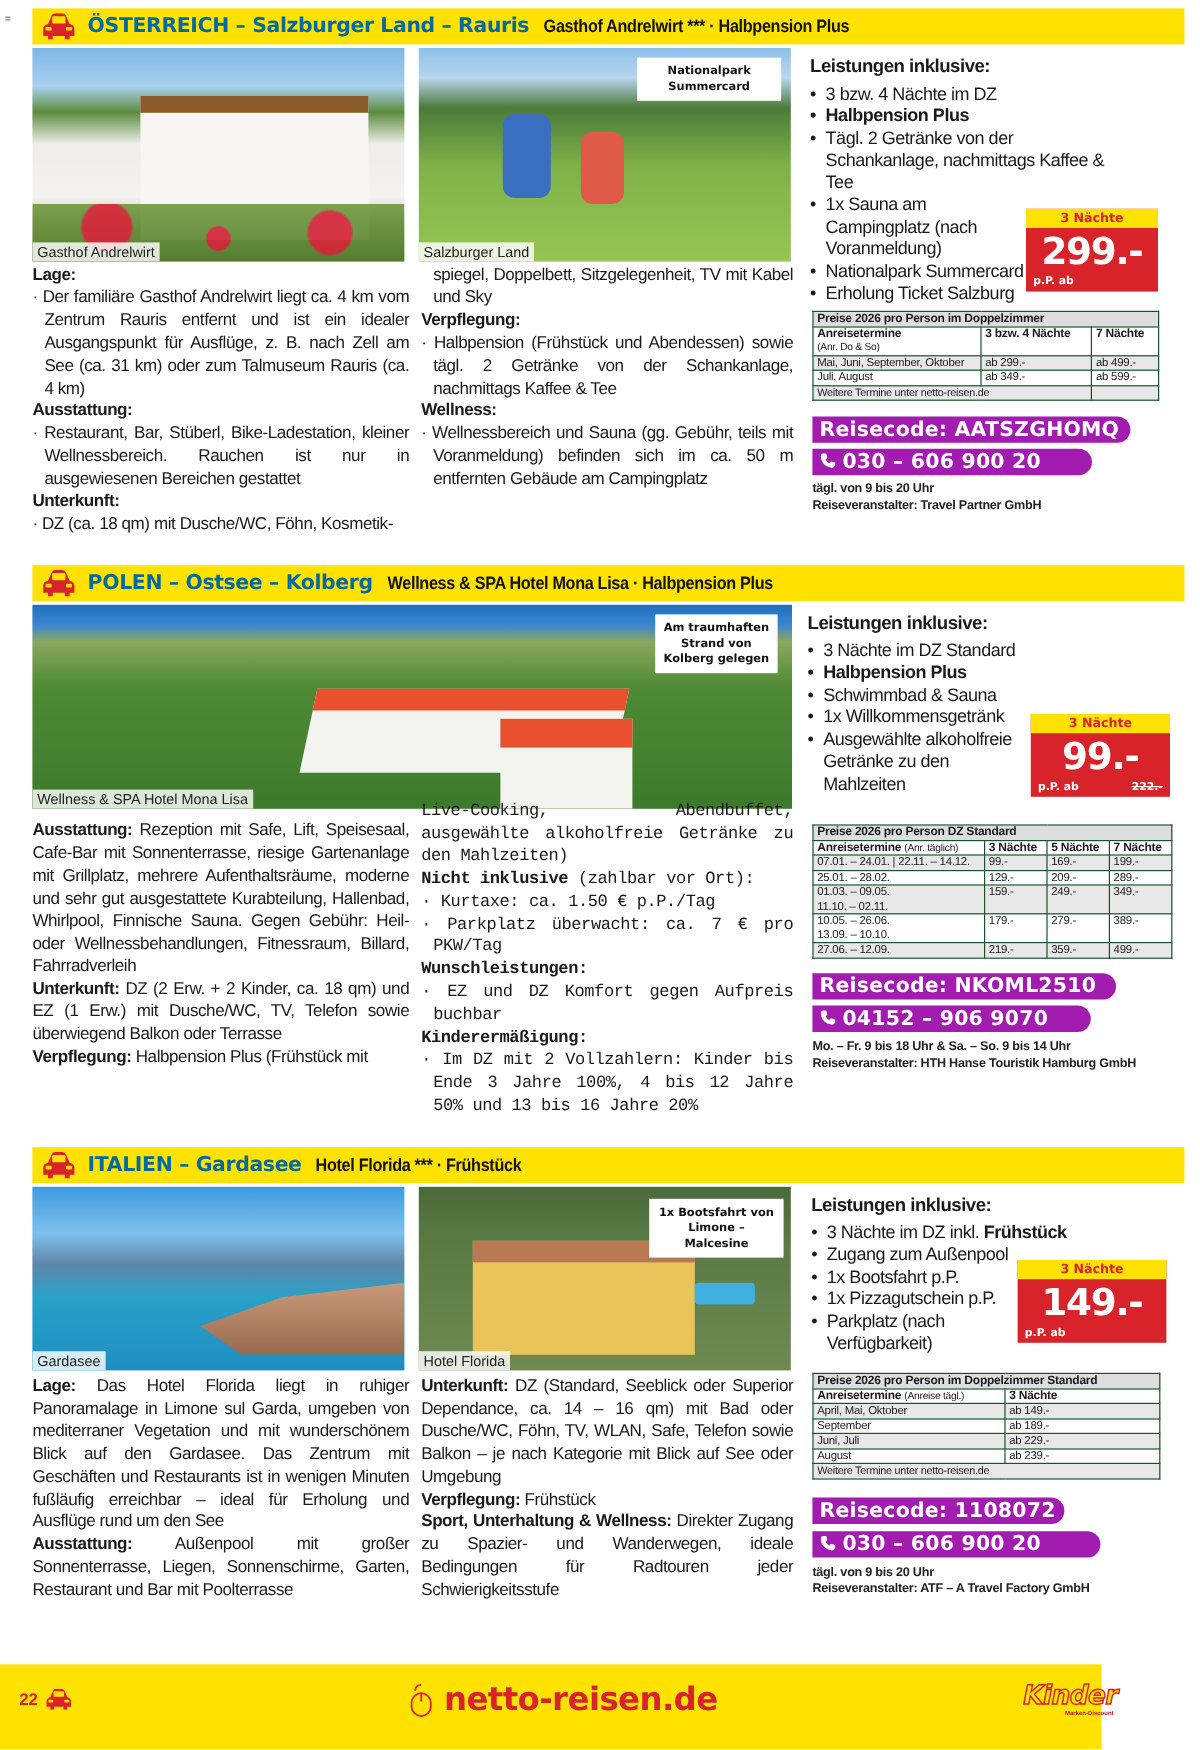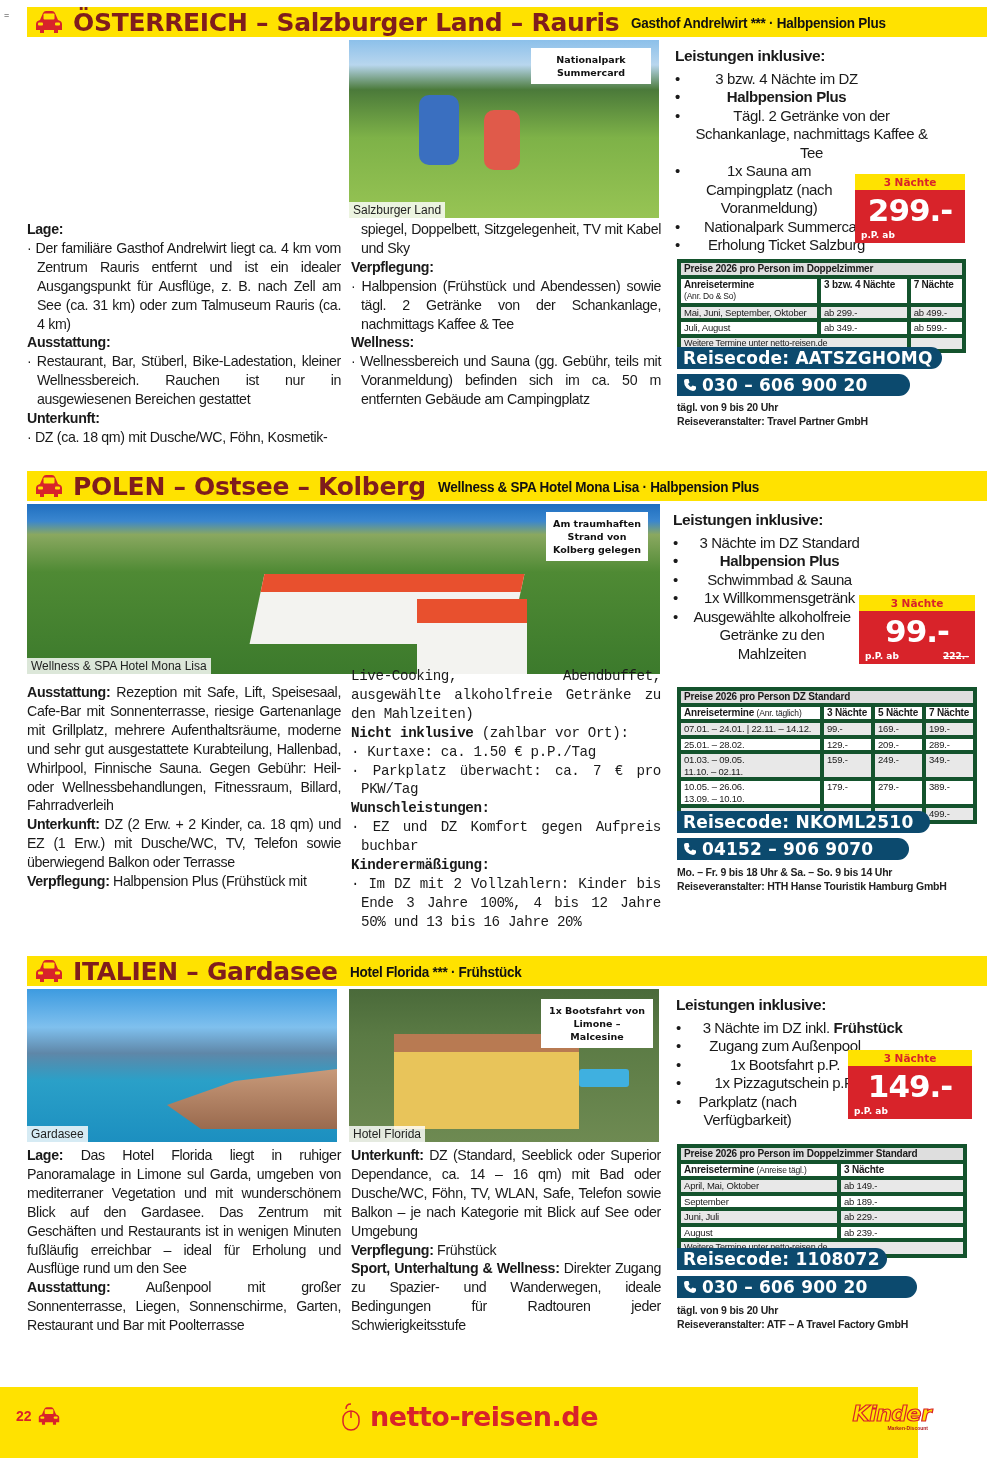--- a/index.html
+++ b/index.html
@@ -1,49 +1,49 @@
 <!DOCTYPE html>
 <html><head>
 <meta charset="utf-8">
 <style>
   * { box-sizing: border-box; margin: 0; padding: 0; }
   body { width: 1000px; height: 1458px; background: #ffffff; font-family: "Liberation Sans", sans-serif; color: #1a1a1a; position: relative; overflow: hidden; }
   .page-mark { position: absolute; left: 4px; top: 10px; font-size: 9px; color: #333; }
   .offer { position: absolute; left: 27px; width: 960px; }
   .banner { height: 30px; background: #ffe200; display: flex; align-items: center; padding-left: 8px; white-space: nowrap; }
   .car-icon { width: 28px; height: 22px; margin-right: 10px; flex: none; }
-  .region { font-family: "DejaVu Sans", sans-serif; font-weight: bold; color: #7f1d1d; font-size: 25px; letter-spacing: -0.3px; margin-right: 12px; }
+  .region { font-family: "DejaVu Sans", sans-serif; font-weight: bold; color: #0369a1; font-size: 17px; letter-spacing: -0.3px; margin-right: 12px; }
   .hotel-title { font-weight: bold; font-size: 15px; color: #111; letter-spacing: -0.3px; transform: scaleX(0.9); transform-origin: left center; display: inline-block; }
   .photo { position: absolute; overflow: hidden; }
   .photo .caption { position: absolute; left: 0; bottom: 0; background: rgba(255,255,255,0.82); font-size: 12px; padding: 1px 4px; color: #222; transform-origin: left bottom; }
   .photo .badge { position: absolute; background: #fff; font-family: "DejaVu Sans", sans-serif; font-weight: bold; font-size: 9.5px; text-align: center; line-height: 13px; padding: 5px 6px; color: #111; }
   .textcol { position: absolute; font-size: 14.2px; line-height: 18.9px; letter-spacing: -0.35px; text-align: justify; }
   .textcol .h { font-weight: bold; display: block; text-align: left; }
   .textcol .hi { font-weight: bold; }
   .textcol .p { display: block; padding-left: 10px; text-indent: -10px; }
   .textcol .pl { display: block; }
   .incl { position: absolute; font-size: 15px; line-height: 18.5px; letter-spacing: -0.4px; }
   .incl .ih { font-weight: bold; font-size: 15.5px; margin-bottom: 4px; display: block; }
   .incl ul { list-style: none; }
-  .incl li { padding-left: 13px; position: relative; text-align: center; }
+  .incl li { padding-left: 13px; position: relative; }
   .incl li::before { content: "•"; position: absolute; left: 0; top: 0; }
   .incl li.b { font-weight: bold; }
   .pricebox { position: absolute; width: 110px; background: #d8232a; color: #fff; }
   .pricebox .pt { background: #ffe200; color: #d8232a; font-family: "DejaVu Sans", sans-serif; font-weight: bold; font-size: 10.5px; text-align: center; height: 16px; line-height: 16px; }
   .pricebox .pv { font-family: "DejaVu Sans", sans-serif; font-weight: bold; font-size: 31px; text-align: center; line-height: 40px; letter-spacing: -1px; }
   .pricebox .pp { font-family: "DejaVu Sans", sans-serif; font-weight: bold; font-size: 9px; padding: 0 0 3px 6px; display: flex; justify-content: space-between; }
   .pricebox .old { text-decoration: line-through; margin-right: 6px; color: #fff; }
   table.prices { position: absolute; border-collapse: collapse; font-size: 9.5px; letter-spacing: -0.2px; }
-  table.prices td { border: 4px solid #14532d; padding: 0 3px; line-height: 11.5px; vertical-align: top; }
+  table.prices td { border: 1px solid #14532d; padding: 0 3px; line-height: 11.5px; vertical-align: top; }
   table.prices tr.cap td { background: #dedede; font-weight: bold; font-size: 10px; }
   table.prices tr.hd td { font-weight: bold; font-size: 10px; }
   table.prices tr.hd td .sm { font-weight: normal; font-size: 8.5px; }
   table.prices tr.shade td { background: #e8e8e8; }
   table.prices tr.foot td { background: #e8e8e8; font-size: 9px; }
-  .pill { position: absolute; background: #0c4a6e; color: #fff; font-family: "DejaVu Sans", sans-serif; font-weight: bold; height: 22px; line-height: 22px; padding-left: 6px; border-radius: 0 12px 12px 0; font-size: 17px; white-space: nowrap; letter-spacing: 0.2px; }
+  .pill { position: absolute; background: #a21caf; color: #fff; font-family: "DejaVu Sans", sans-serif; font-weight: bold; height: 22px; line-height: 22px; padding-left: 6px; border-radius: 0 12px 12px 0; font-size: 17px; white-space: nowrap; letter-spacing: 0.2px; }
   .phone-icon { display: inline-block; width: 14px; margin-right: 5px; }
   .contact { position: absolute; font-size: 10.5px; line-height: 14px; font-weight: bold; letter-spacing: -0.2px; color: #222; }
   .footer { position: absolute; left: 0; top: 1387px; width: 918px; height: 71px; background: #ffe200; }
   .footer .pnum { position: absolute; left: 16px; top: 20px; font-weight: bold; color: #d8232a; font-size: 14px; display: flex; align-items: center; gap: 6px; }
   .footer .site { position: absolute; left: 340px; top: 14px; font-family: "DejaVu Sans", sans-serif; font-weight: bold; color: #d8232a; font-size: 27px; display: flex; align-items: center; gap: 8px; letter-spacing: -0.5px; }
   .footer .logo { position: absolute; left: 852px; top: 16px; width: 80px; text-align: center; }
   .footer .logo .lt { font-family: "DejaVu Sans", sans-serif; font-weight: bold; font-style: italic; font-size: 22px; color: #ffe200; -webkit-text-stroke: 1.2px #d8232a; letter-spacing: -0.5px; display: block; line-height: 22px; }
   .footer .logo .ls { font-size: 5px; font-weight: bold; color: #b01c22; display: block; text-align: right; padding-right: 4px; }
 </style>
 </head>
@@ -67,20 +67,25 @@
 
 <section class="offer" style="top:7px;height:430px;">
   <div class="banner">
     <svg class="car-icon">
         <use href="#car"></use>
       </svg>
     <span class="region">ÖSTERREICH – Salzburger Land – Rauris</span>
     <span class="hotel-title">Gasthof Andrelwirt *** · Halbpension Plus</span>
   </div>
 
+  <div class="photo" style="left:0;top:33px;width:310px;height:178px;background:linear-gradient(180deg,#7fb6e6 0%,#a9d0ef 18%,#5d8c3c 30%,#eeeeea 45%,#f4f2ee 70%,#c9c0b4 82%,#8a9a54 100%);">
+    <div style="position:absolute;left:90px;top:40px;width:190px;height:120px;background:#f7f6f2;border-top:14px solid #8a5a2b;"></div>
+    <div style="position:absolute;left:0;top:130px;width:310px;height:48px;background:radial-gradient(circle at 20% 40%,#d02030 8%,transparent 9%),radial-gradient(circle at 50% 60%,#d02030 6%,transparent 7%),radial-gradient(circle at 80% 50%,#d02030 7%,transparent 8%),linear-gradient(#6f9a3c,#4f7a2c);opacity:0.9"></div>
+    <span class="caption">Gasthof Andrelwirt</span>
+  </div>
   <div class="photo" style="left:322px;top:33px;width:310px;height:178px;background:linear-gradient(180deg,#8cc0ea 0%,#b8d6ee 14%,#4b7a3a 28%,#7eb248 55%,#97c454 100%);">
     <div style="position:absolute;left:70px;top:55px;width:40px;height:70px;background:#3a6fc0;border-radius:10px;"></div>
     <div style="position:absolute;left:135px;top:70px;width:36px;height:60px;background:#e05a4a;border-radius:10px;"></div>
     <div class="badge" style="right:8px;top:8px;width:120px;">Nationalpark Summercard</div>
     <span class="caption">Salzburger Land</span>
   </div>
 
   <div class="textcol" style="left:0;top:213px;width:314px;">
     <span class="h">Lage:</span>
     <span class="p">· Der familiäre Gasthof Andrelwirt liegt ca. 4 km vom Zentrum Rauris entfernt und ist ein idealer Ausgangspunkt für Ausflüge, z. B. nach Zell am See (ca. 31 km) oder zum Talmuseum Rauris (ca. 4 km)</span>

